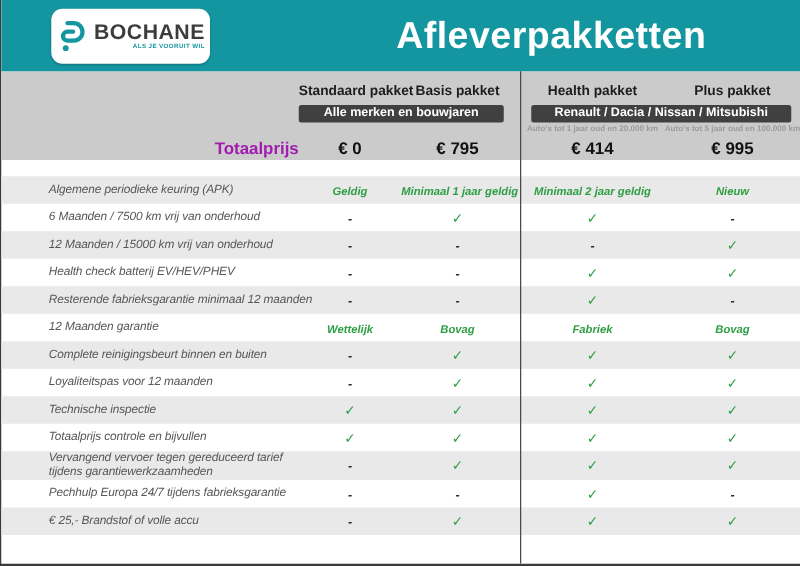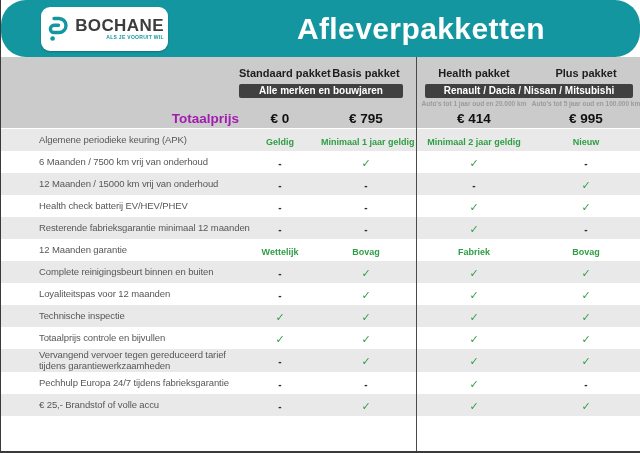--- a/index.html
+++ b/index.html
@@ -6,32 +6,32 @@
   html,body { background:#888; }
   body { font-family:"Liberation Sans","DejaVu Sans",sans-serif; }
   .page {
     position:relative; width:640px; height:453px; background:#fff;
     border-left:1px solid #3a3a3a; border-bottom:2px solid #3a3a3a;
     overflow:hidden;
   }
   
   .topbar {
     position:relative; height:57px; background:#1496a0;
-    display:flex; align-items:center; padding-left:40px;border-radius:25px;
+    display:flex; align-items:center; padding-left:40px;
   }
   .logo-box {
     width:127px; height:44px; background:#fff; border-radius:9px;
     display:flex; align-items:center; justify-content:center; gap:6px;
     box-shadow:0 1px 2px rgba(0,0,0,.25);
   }
   .logo-text { display:flex; flex-direction:column; align-items:flex-end; line-height:1; }
   .brand-name { font-size:17px; font-weight:700; color:#3c3c3c; letter-spacing:.4px; }
   .brand-tagline { font-size:5px; font-weight:700; color:#1496a0; letter-spacing:.3px; margin-top:1px; }
   .page-title {
-    position:absolute; left:420px; top:50%; transform:translate(-50%,-50%);
+    position:absolute; left:440px; top:50%; transform:translate(-50%,-50%);
     color:#fff; font-size:30px; font-weight:800; letter-spacing:.4px; white-space:nowrap;
   }
   
   .band { height:71px; background:#cbcbcb; padding-top:6px; }
   .grid { display:grid; grid-template-columns:238px 82px 90px 6px 114px 110px; }
   .col-titles { height:20px; align-items:center; }
   .col-title { font-size:11px; font-weight:700; color:#1d1d1d; text-align:center; white-space:nowrap; }
   .badges-row { height:15px; align-items:center; }
   .badge {
     background:#404040; color:#fff; font-size:10px; font-weight:700;
@@ -39,21 +39,21 @@
     border-radius:2px; white-space:nowrap;
   }
   .badge-left { grid-column:2/4; margin:0 8px 0 0; }
   .badge-right { grid-column:5/7; margin:0 8px; }
   .subnotes { height:11px; align-items:center; }
   .subnote { font-size:6.5px; font-weight:700; color:#9b9b9b; text-align:center; white-space:nowrap; }
   .price-row { height:19px; align-items:center; }
   .total-label { font-size:13.5px; font-weight:700; color:#a21caf; padding-left:38px;text-align:right; }
   .price { font-size:13.5px; font-weight:700; color:#111; text-align:center; }
   
-  .rows { margin-top:1px; }
+  .rows { margin-top:13px;font-style:italic; }
   .row { align-items:center; min-height:22px; }
   .row.alt { background:#e9e9e9; }
   .row-label {
     font-size:9.5px; letter-spacing:-.1px; color:#575757;
     padding-left:38px; padding-right:4px; line-height:1.2; white-space:nowrap;
   }
   .row-label.wrap { white-space:normal; }
   .cell { text-align:center; }
   .check { color:#2f9e44; font-size:11px; font-weight:700; }
   .dash { color:#2b2b2b; font-size:10px; font-weight:700; }

